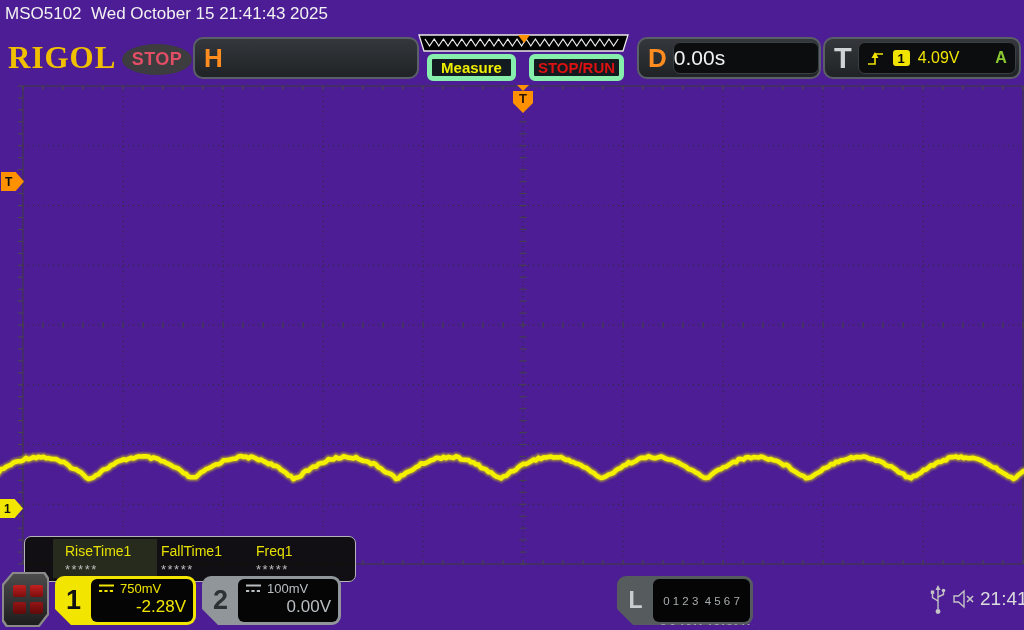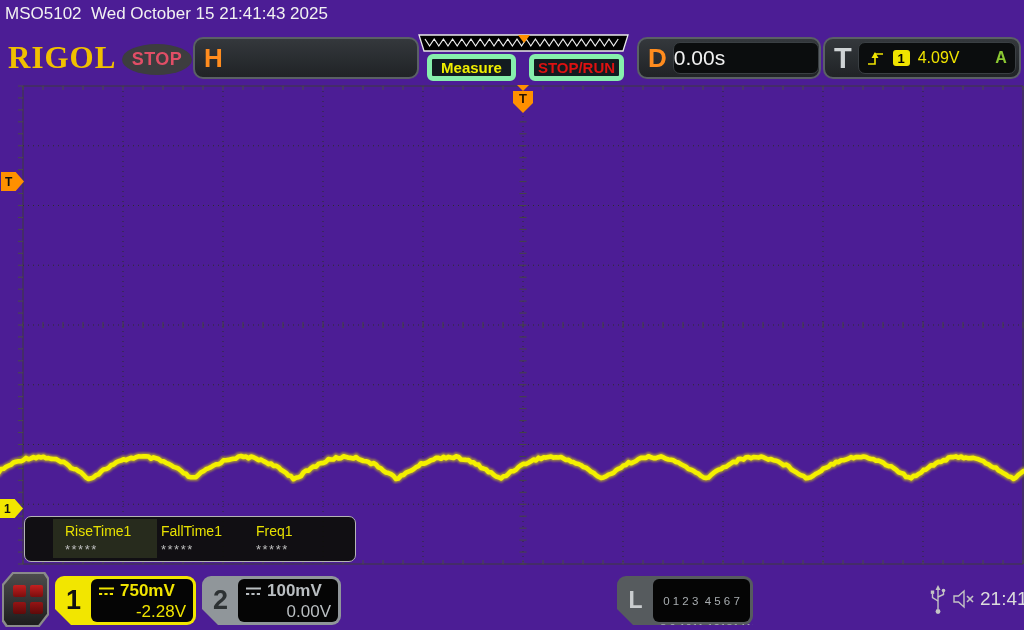--- a/index.html
+++ b/index.html
@@ -45,42 +45,42 @@
         font-weight:bold;font-size:12px;color:#111;padding-left:4px;box-sizing:border-box;
         clip-path:polygon(0 0,64% 0,100% 50%,64% 100%,0 100%);}
   #trig-level-marker{left:1px;top:172px;background:#ff9000;}
   #ch1-marker{left:0px;top:499px;background:#f2e600;}
   #trig-top-marker{position:absolute;left:513px;top:91px;width:20px;height:22px;background:#ff9000;
         clip-path:polygon(0 0,100% 0,100% 55%,50% 100%,0 55%);
         display:flex;justify-content:center;font-weight:bold;font-size:13px;color:#2a1600;}
   #trig-top-tri{position:absolute;left:517px;top:85px;width:0;height:0;
         border-left:6px solid transparent;border-right:6px solid transparent;border-top:6px solid #ff9000;}
   
-  #meas-panel{position:absolute;left:24px;top:516px;width:332px;height:46px;background:rgba(12,14,8,.92);
+  #meas-panel{position:absolute;left:24px;top:536px;width:332px;height:46px;background:rgba(12,14,8,.92);
         border:1.5px solid #b5b5b5;border-radius:7px;box-sizing:border-box;}
   #meas-hl{position:absolute;left:28px;top:2px;width:104px;height:39px;background:#272b1d;}
   .meas-col{position:absolute;top:6px;width:100px;}
   .meas-label{color:#e6e000;font-size:14px;}
   .meas-value{color:#bcbcbc;font-size:13px;letter-spacing:1.5px;margin-top:3px;}
   
   #menu-btn{position:absolute;left:2px;top:572px;width:47px;height:55px;
         clip-path:polygon(22% 0,92% 0,100% 10%,100% 78%,80% 100%,8% 100%,0 90%,0 22%);background:#8a8a8a;}
   #menu-btn-in{position:absolute;left:2px;top:2px;right:2px;bottom:2px;background:linear-gradient(#4c4c4c,#1d1d1d);
         clip-path:polygon(22% 0,92% 0,100% 10%,100% 78%,80% 100%,8% 100%,0 90%,0 22%);}
   .rsq{position:absolute;width:13px;height:12px;border-radius:2px;background:linear-gradient(#c42020,#7c0e0e);}
   .chblk{position:absolute;top:576px;height:49px;border-radius:9px;
         clip-path:polygon(0 0,100% 0,100% 100%,16px 100%,0 calc(100% - 16px));}
   #ch1-blk{left:55px;width:141px;background:#f2e600;}
   #ch2-blk{left:202px;width:139px;background:#90969a;}
   #l-blk{left:617px;width:136px;background:#565b5e;}
   .ch-num{position:absolute;left:0;top:0;width:37px;height:100%;display:flex;align-items:center;
         justify-content:center;font-size:27px;font-weight:bold;}
   .ch-inner{position:absolute;left:36px;top:3px;right:3px;bottom:3px;background:#050505;border-radius:6px;
         box-sizing:border-box;padding:2px 7px 0 7px;}
-  .ch-row1{display:flex;align-items:center;gap:5px;font-size:17px;font-weight:bold;}
+  .ch-row1{display:flex;align-items:center;gap:5px;font-size:13px;}
   .ch-row2{text-align:right;font-size:17px;margin-top:1px;}
   #ch1-blk .ch-row1,#ch1-blk .ch-row2{color:#f0e400;}
   #ch2-blk .ch-row1,#ch2-blk .ch-row2{color:#b9bec1;}
   #l-num{color:#c9cdcf;font-size:23px;}
   .l-row{color:#a8adb0;font-size:11.5px;line-height:13px;white-space:pre;text-align:center;margin-top:14px;}
   #usb-icon{position:absolute;left:928px;top:585px;}
   #spk-icon{position:absolute;left:952px;top:588px;}
   #clock{position:absolute;left:980px;top:588px;font-size:19px;color:#dcdcdc;}
 </style>
 </head>

